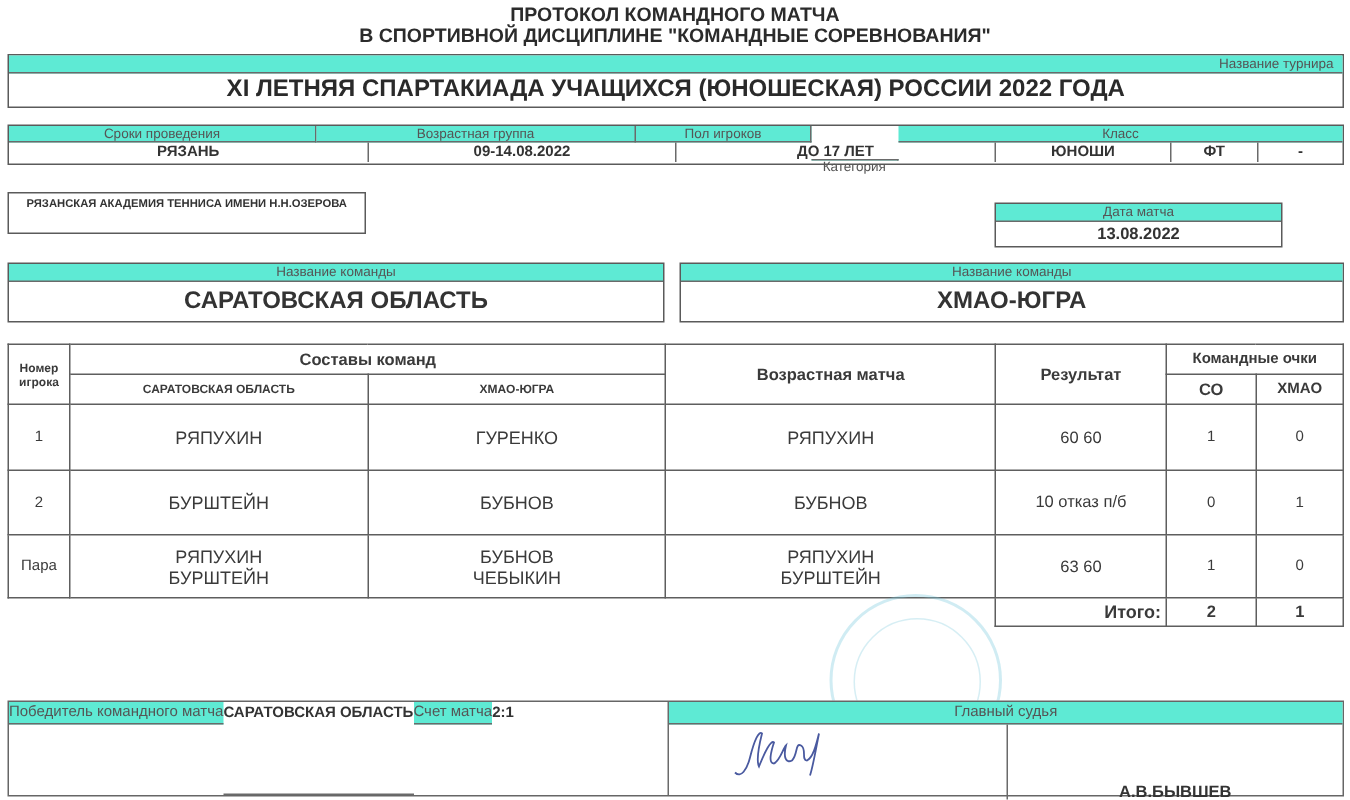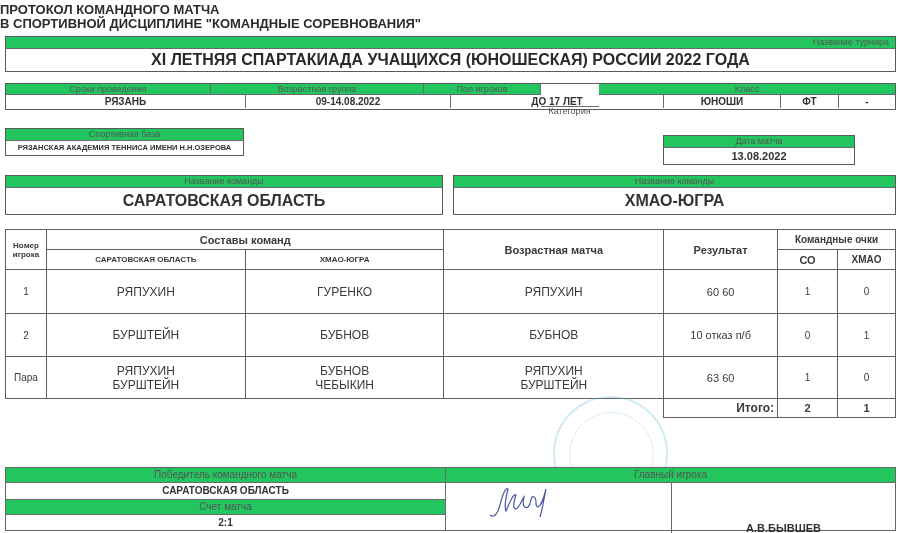--- a/index.html
+++ b/index.html
@@ -1,25 +1,25 @@
 <!DOCTYPE html>
 <html><head>
 <meta charset="utf-8">
 <style>
   html, body { margin:0; padding:0; }
   body {
     width:900px; height:533px; background:#ffffff; position:relative; overflow:hidden;
     font-family:"Liberation Sans", sans-serif; color:#2a2a2a;
   }
   .abs { position:absolute; box-sizing:border-box; }
-  .title { left:0; width:900px; text-align:left; font-weight:bold; color:#2b2b2b; }
+  .title { left:0; width:900px; text-align:center; font-weight:bold; color:#2b2b2b; }
   .t1 { top:2px; font-size:13px; }
   .t2 { top:16px; font-size:13px; }
   .box { border:1.5px solid #5a5a5a; background:#fff; }
-  .gray { background:#22c55e; color:#555; font-size:9px; text-align:center; line-height:11px; border-bottom:1.2px solid #6a6a6a; }
+  .gray { background:#5eead4; color:#555; font-size:9px; text-align:center; line-height:11px; border-bottom:1.2px solid #6a6a6a; }
   .gray.right { text-align:right; padding-right:6px; }
   .val { text-align:center; font-weight:bold; color:#333; }
   .row { display:flex; }
   .cell { border-right:1.2px solid #6a6a6a; box-sizing:border-box; }
   .cell:last-child { border-right:none; }
   table.main { border-collapse:collapse; position:absolute; left:5px; top:229px; width:891px; }
   table.main td, table.main th { border:1.4px solid #5e5e5e; text-align:center; padding:0; color:#3a3a3a; font-weight:normal; }
   table.main th { font-weight:bold; }
   .hsm { font-size:8px; }
   .hmd { font-size:11px; }
@@ -51,21 +51,20 @@
     <div class="cell val" style="width:240px;">РЯЗАНЬ</div>
     <div class="cell val" style="width:205px;">09-14.08.2022</div>
     <div class="cell val" style="width:213px;">ДО 17 ЛЕТ</div>
     <div class="cell val" style="width:117px;">ЮНОШИ</div>
     <div class="cell val" style="width:58px;">ФТ</div>
     <div class="cell val" style="flex:1;">-</div>
   </div>
 </div>
 
 <div class="abs box" style="left:5px;top:128px;width:239px;height:28px;">
-  <div class="gray">Спортивная база</div>
   <div class="val" style="font-size:7.5px;line-height:14px;">РЯЗАНСКАЯ АКАДЕМИЯ ТЕННИСА ИМЕНИ Н.Н.ОЗЕРОВА</div>
 </div>
 
 <div class="abs box" style="left:663px;top:135px;width:192px;height:30px;">
   <div class="gray">Дата матча</div>
   <div class="val" style="font-size:11px;line-height:16px;">13.08.2022</div>
 </div>
 
 <div class="abs box" style="left:5px;top:175px;width:438px;height:40px;">
   <div class="gray">Название команды</div>
@@ -142,28 +141,28 @@
     <td style="font-weight:bold;font-size:11px;">2</td>
     <td style="font-weight:bold;font-size:11px;">1</td>
   </tr>
 </tbody>
   </table>
 
 <div class="abs stamp"></div>
 
 <div class="abs box" style="left:5px;top:467px;width:891px;height:64px;border-color:#666;">
   <div class="row" style="height:100%;">
-    <div class="cell" style="width:440px;display:flex;flex-direction:column;">
+    <div class="cell" style="width:440px;display:flex;">
       <div class="gray" style="height:14px;line-height:14px;font-size:10px;">Победитель командного матча</div>
       <div class="val" style="font-size:10px;line-height:16px;border-bottom:1.2px solid #6a6a6a;">САРАТОВСКАЯ ОБЛАСТЬ</div>
       <div class="gray" style="height:14px;line-height:14px;font-size:10px;">Счет матча</div>
       <div class="val" style="font-size:10px;line-height:16px;">2:1</div>
     </div>
     <div class="cell" style="flex:1;display:flex;flex-direction:column;">
-      <div class="gray" style="height:14px;line-height:14px;font-size:10px;">Главный игрока</div>
+      <div class="gray" style="height:14px;line-height:14px;font-size:10px;">Главный судья</div>
       <div class="row" style="flex:1;">
         <div class="cell" style="width:226px;position:relative;">
           <svg style="position:absolute;left:38px;top:0;" width="80" height="38" viewBox="0 0 80 38">
             <path d="M6 32 C10 36,14 30,16 22 C19 10,22 4,24 6 C22 14,20 24,22 28 C26 18,30 10,32 12 C30 18,28 26,32 26 C36 24,38 16,40 14 C38 22,40 26,44 24 C48 20,46 12,50 14 C54 16,50 24,54 24 C58 22,60 14,62 6 C60 16,58 28,56 34" stroke="#4a5aa0" stroke-width="1.2" fill="none"></path>
           </svg>
         </div>
         <div class="cell" style="flex:1;text-align:center;margin-top:28px;">
           <div style="font-weight:bold;font-size:11px;margin-top:11px;color:#333;">А.В.БЫВШЕВ</div>
           <div style="font-size:8px;color:#555;margin-top:2px;">И.О.Фамилия</div>
         </div>

